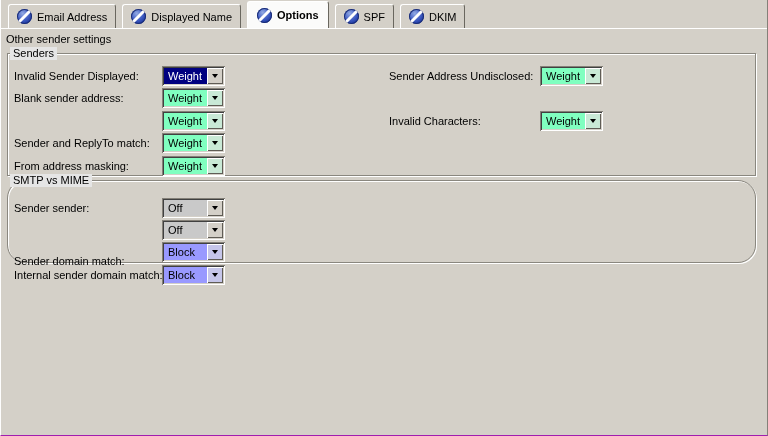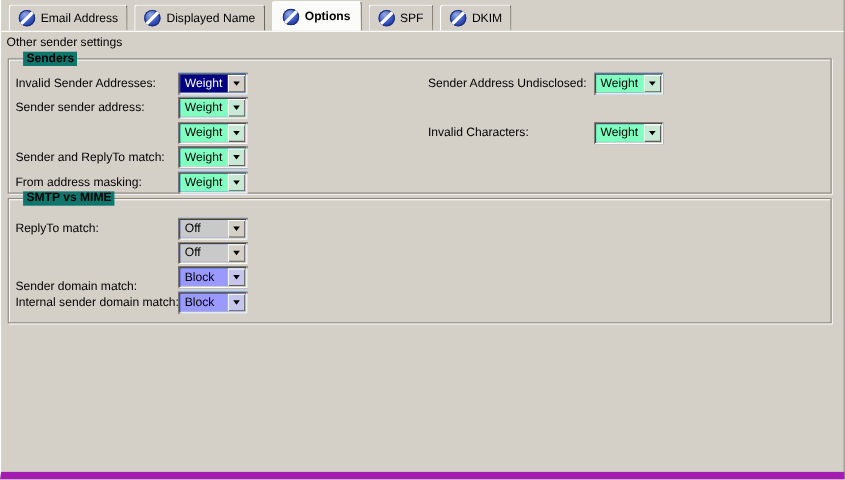--- a/index.html
+++ b/index.html
@@ -4,21 +4,21 @@
 <style>
   * { box-sizing: border-box; margin: 0; padding: 0; }
   html,body { width:768px; height:436px; }
   body { font-family: "Liberation Sans", sans-serif; font-size: 11px; color:#000; }
 
   .window {
     position: relative; width: 768px; height: 436px;
     background: #d4d0c8;
     border-left: 1px solid #fdfdfd;
     border-right: 1px solid #848078;
-    border-bottom: 7px solid #a21caf;
+    border-bottom: 1px solid #a21caf;
     overflow: hidden;
   }
 
   
   .tabstrip {
     position: absolute; top: 0; left: 0; right: 0; height: 28px;
     display: flex; align-items: flex-end; padding-left: 7px; gap: 6px;
   }
   .tab {
     display: inline-flex; align-items: center; gap: 5px;
@@ -54,32 +54,32 @@
     border-top: 1px solid #ffffff;
   }
   .subtitle { position: absolute; left: 5px; top: 4px; }
 
   .groupbox {
     position: absolute; left: 6px; width: 749px;
     border: 1px solid #8a877f;
     box-shadow: 1px 1px 0 #ffffff, inset 1px 1px 0 #ffffff;
   }
   .groupbox .legend {
-    position: absolute; top: -7px; left: 13px;
-    background: #0f766e; padding: 0 3px; line-height: 13px; font-weight: bold;
+    position: absolute; top: -7px; left: 2px;
+    background: #e5e5e5; padding: 0 3px; line-height: 13px;
   }
   .gb-senders { top: 24px; height: 123px; }
-  .gb-smtp    { top: 151px; height: 114px; }
+  .gb-smtp    { top: 151px; height: 83px; border-radius: 18px; }
 
   .flabel { position: absolute; line-height: 14px; white-space: nowrap; }
 
   
   .combo {
     position: absolute; width: 63px; height: 20px;
-    background: #3b82f6;
+    background: #86efac;
     box-shadow: inset 1px 1px 0 #848078, inset -1px -1px 0 #ffffff,
                 inset 2px 2px 0 #404040, inset -2px -2px 0 #d4d0c8;
     cursor: default;
   }
   .combo .fill {
     position: absolute; inset: 2px; display: flex; align-items: center;
     padding-left: 4px; overflow: hidden;
   }
   .combo .btn {
     position: absolute; top: 2px; bottom: 2px; right: 2px; width: 16px;
@@ -127,22 +127,22 @@
       <span>DKIM</span>
     </div>
   </div>
 
   <div class="content">
     <div class="subtitle">Other sender settings</div>
 
     <div class="groupbox gb-senders">
       <span class="legend">Senders</span>
 
-      <div class="flabel" style="left:6px; top:15px;">Invalid Sender Addresses:</div>
-      <div class="flabel" style="left:6px; top:37px;">Sender sender address:</div>
+      <div class="flabel" style="left:6px; top:15px;">Invalid Sender Displayed:</div>
+      <div class="flabel" style="left:6px; top:37px;">Blank sender address:</div>
       <div class="flabel" style="left:6px; top:82px;">Sender and ReplyTo match:</div>
       <div class="flabel" style="left:6px; top:105px;">From address masking:</div>
 
       <div class="combo v-focus" style="left:154px; top:12px;">
         <span class="fill">Weight</span>
         <span class="btn">
             <span class="arrow"></span>
           </span>
       </div>
       <div class="combo v-green" style="left:154px; top:34px;">
@@ -183,21 +183,21 @@
         <span class="fill">Weight</span>
         <span class="btn">
             <span class="arrow"></span>
           </span>
       </div>
     </div>
 
     <div class="groupbox gb-smtp">
       <span class="legend">SMTP vs MIME</span>
 
-      <div class="flabel" style="left:6px; top:20px;">ReplyTo match:</div>
+      <div class="flabel" style="left:6px; top:20px;">Sender sender:</div>
       <div class="flabel" style="left:6px; top:52px;margin-top:21px;">Sender domain match:</div>
       <div class="flabel" style="left:6px; top:87px;">Internal sender domain match:</div>
 
       <div class="combo v-gray" style="left:154px; top:17px;">
         <span class="fill">Off</span>
         <span class="btn">
             <span class="arrow"></span>
           </span>
       </div>
       <div class="combo v-gray" style="left:154px; top:39px;">

